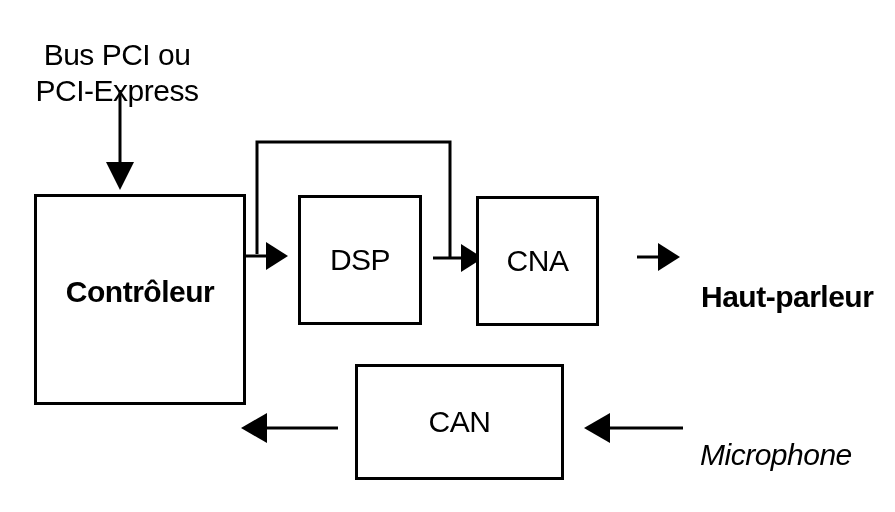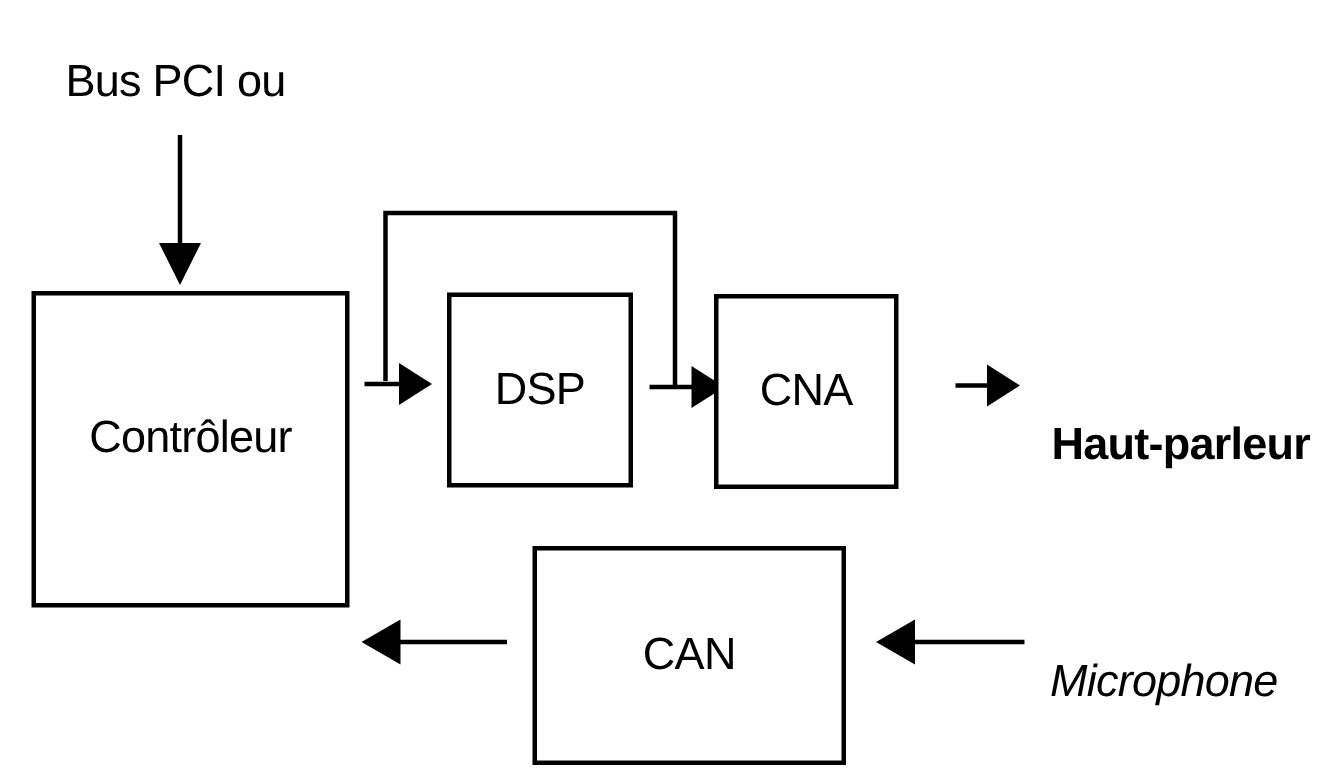--- a/index.html
+++ b/index.html
@@ -26,24 +26,24 @@
     position:absolute;
     box-sizing:border-box;
     border:3px solid var(--ink);
     background:var(--bg);
     display:flex;flex-direction:column;
     align-items:center;justify-content:center;
     font-size:30px;letter-spacing:-0.5px;
     line-height:38px;
     text-align:center;
   }
-  .box-controller{left:21px;top:194px;width:212px;height:211px;padding-bottom:16px;}
+  .box-controller{left:34px;top:194px;width:212px;height:211px;padding-bottom:16px;font-weight:bold;}
   .box-dsp{left:298px;top:195px;width:124px;height:130px;}
   .box-cna{left:476px;top:196px;width:123px;height:130px;}
-  .box-can{left:355px;top:364px;width:209px;height:146px;}
+  .box-can{left:355px;top:364px;width:209px;height:116px;}
   .floating-label{
     position:absolute;
     font-size:30px;letter-spacing:-0.5px;
     line-height:36px;
     white-space:nowrap;
     margin-top:27px;
   }
   .label-bus{left:17px;top:10px;width:200px;text-align:center;}
   .label-speaker{left:701px;top:252px;font-weight:bold;}
   .label-microphone{left:700px;top:410px;font-style:italic;}
@@ -85,20 +85,21 @@
     </g>
 
     <g>
       <line x1="683" y1="428" x2="608" y2="428"></line>
       <polygon points="584,428 610,413 610,443"></polygon>
     </g>
   </svg>
 
   <div class="floating-label label-bus">
     <div>Bus PCI ou</div>
+    <div>PCI-Express</div>
   </div>
 
   <div class="box box-controller">
     <div>Contrôleur</div>
   </div>
 
   <div class="box box-dsp">
     <span>DSP</span>
   </div>
 

